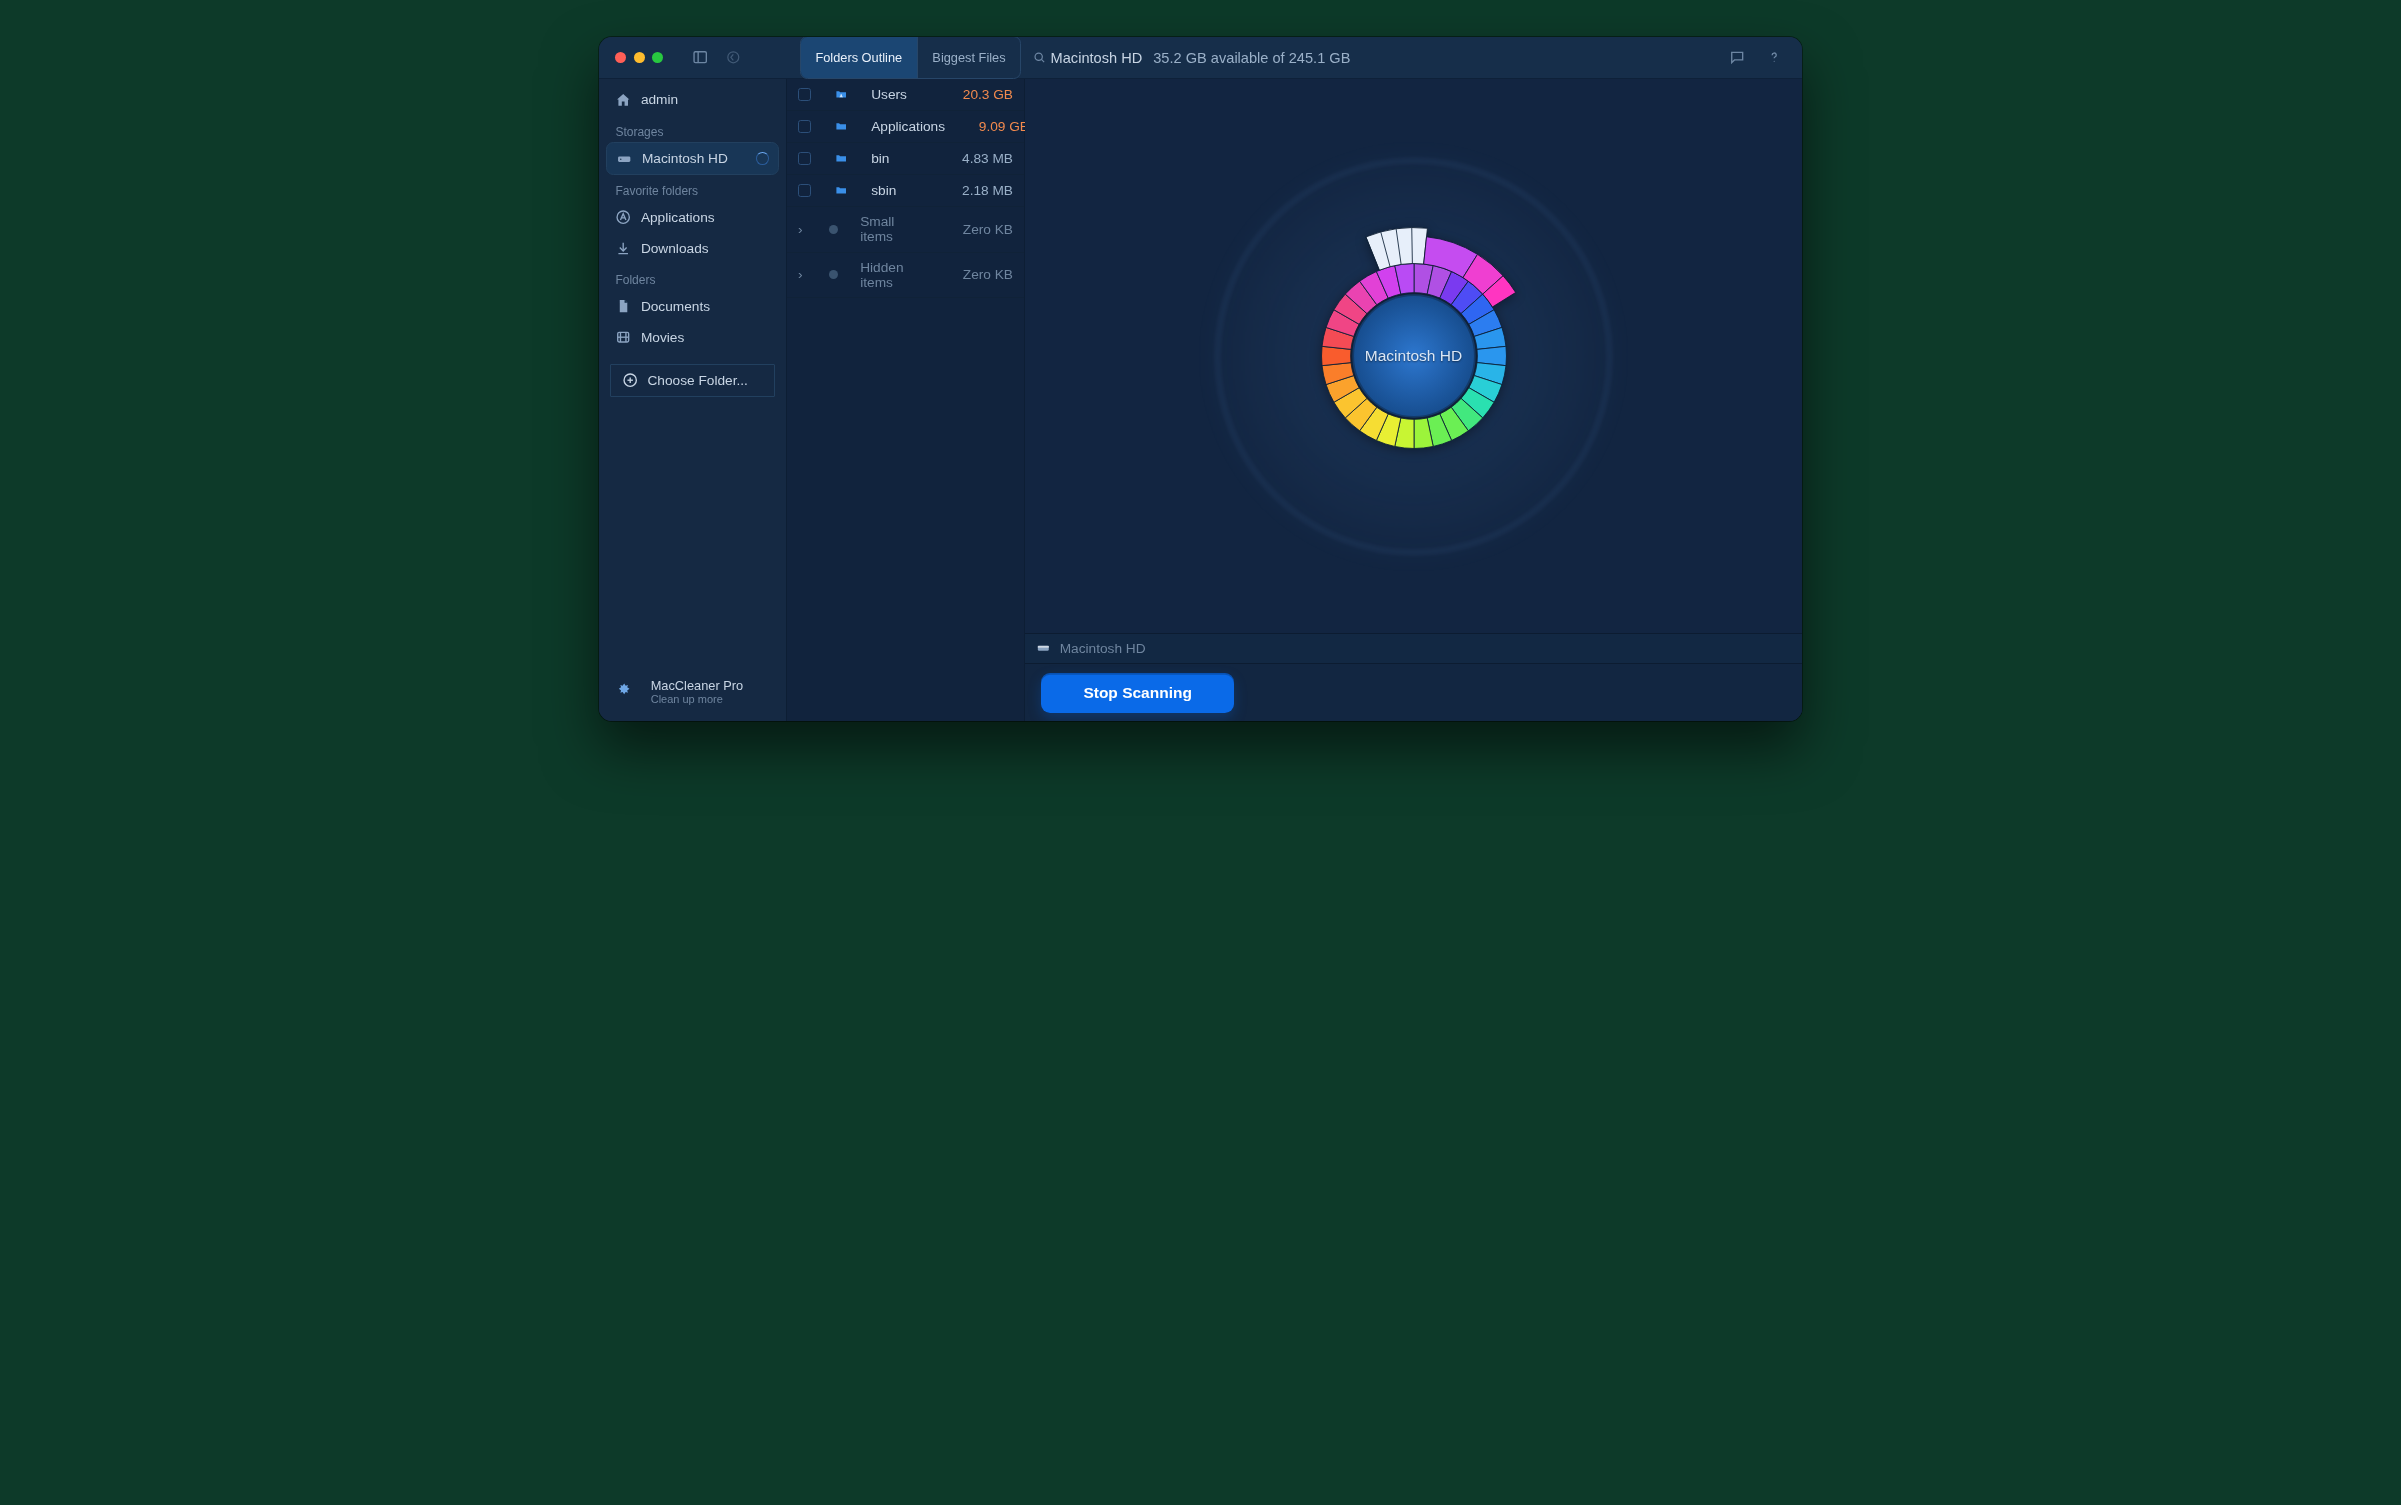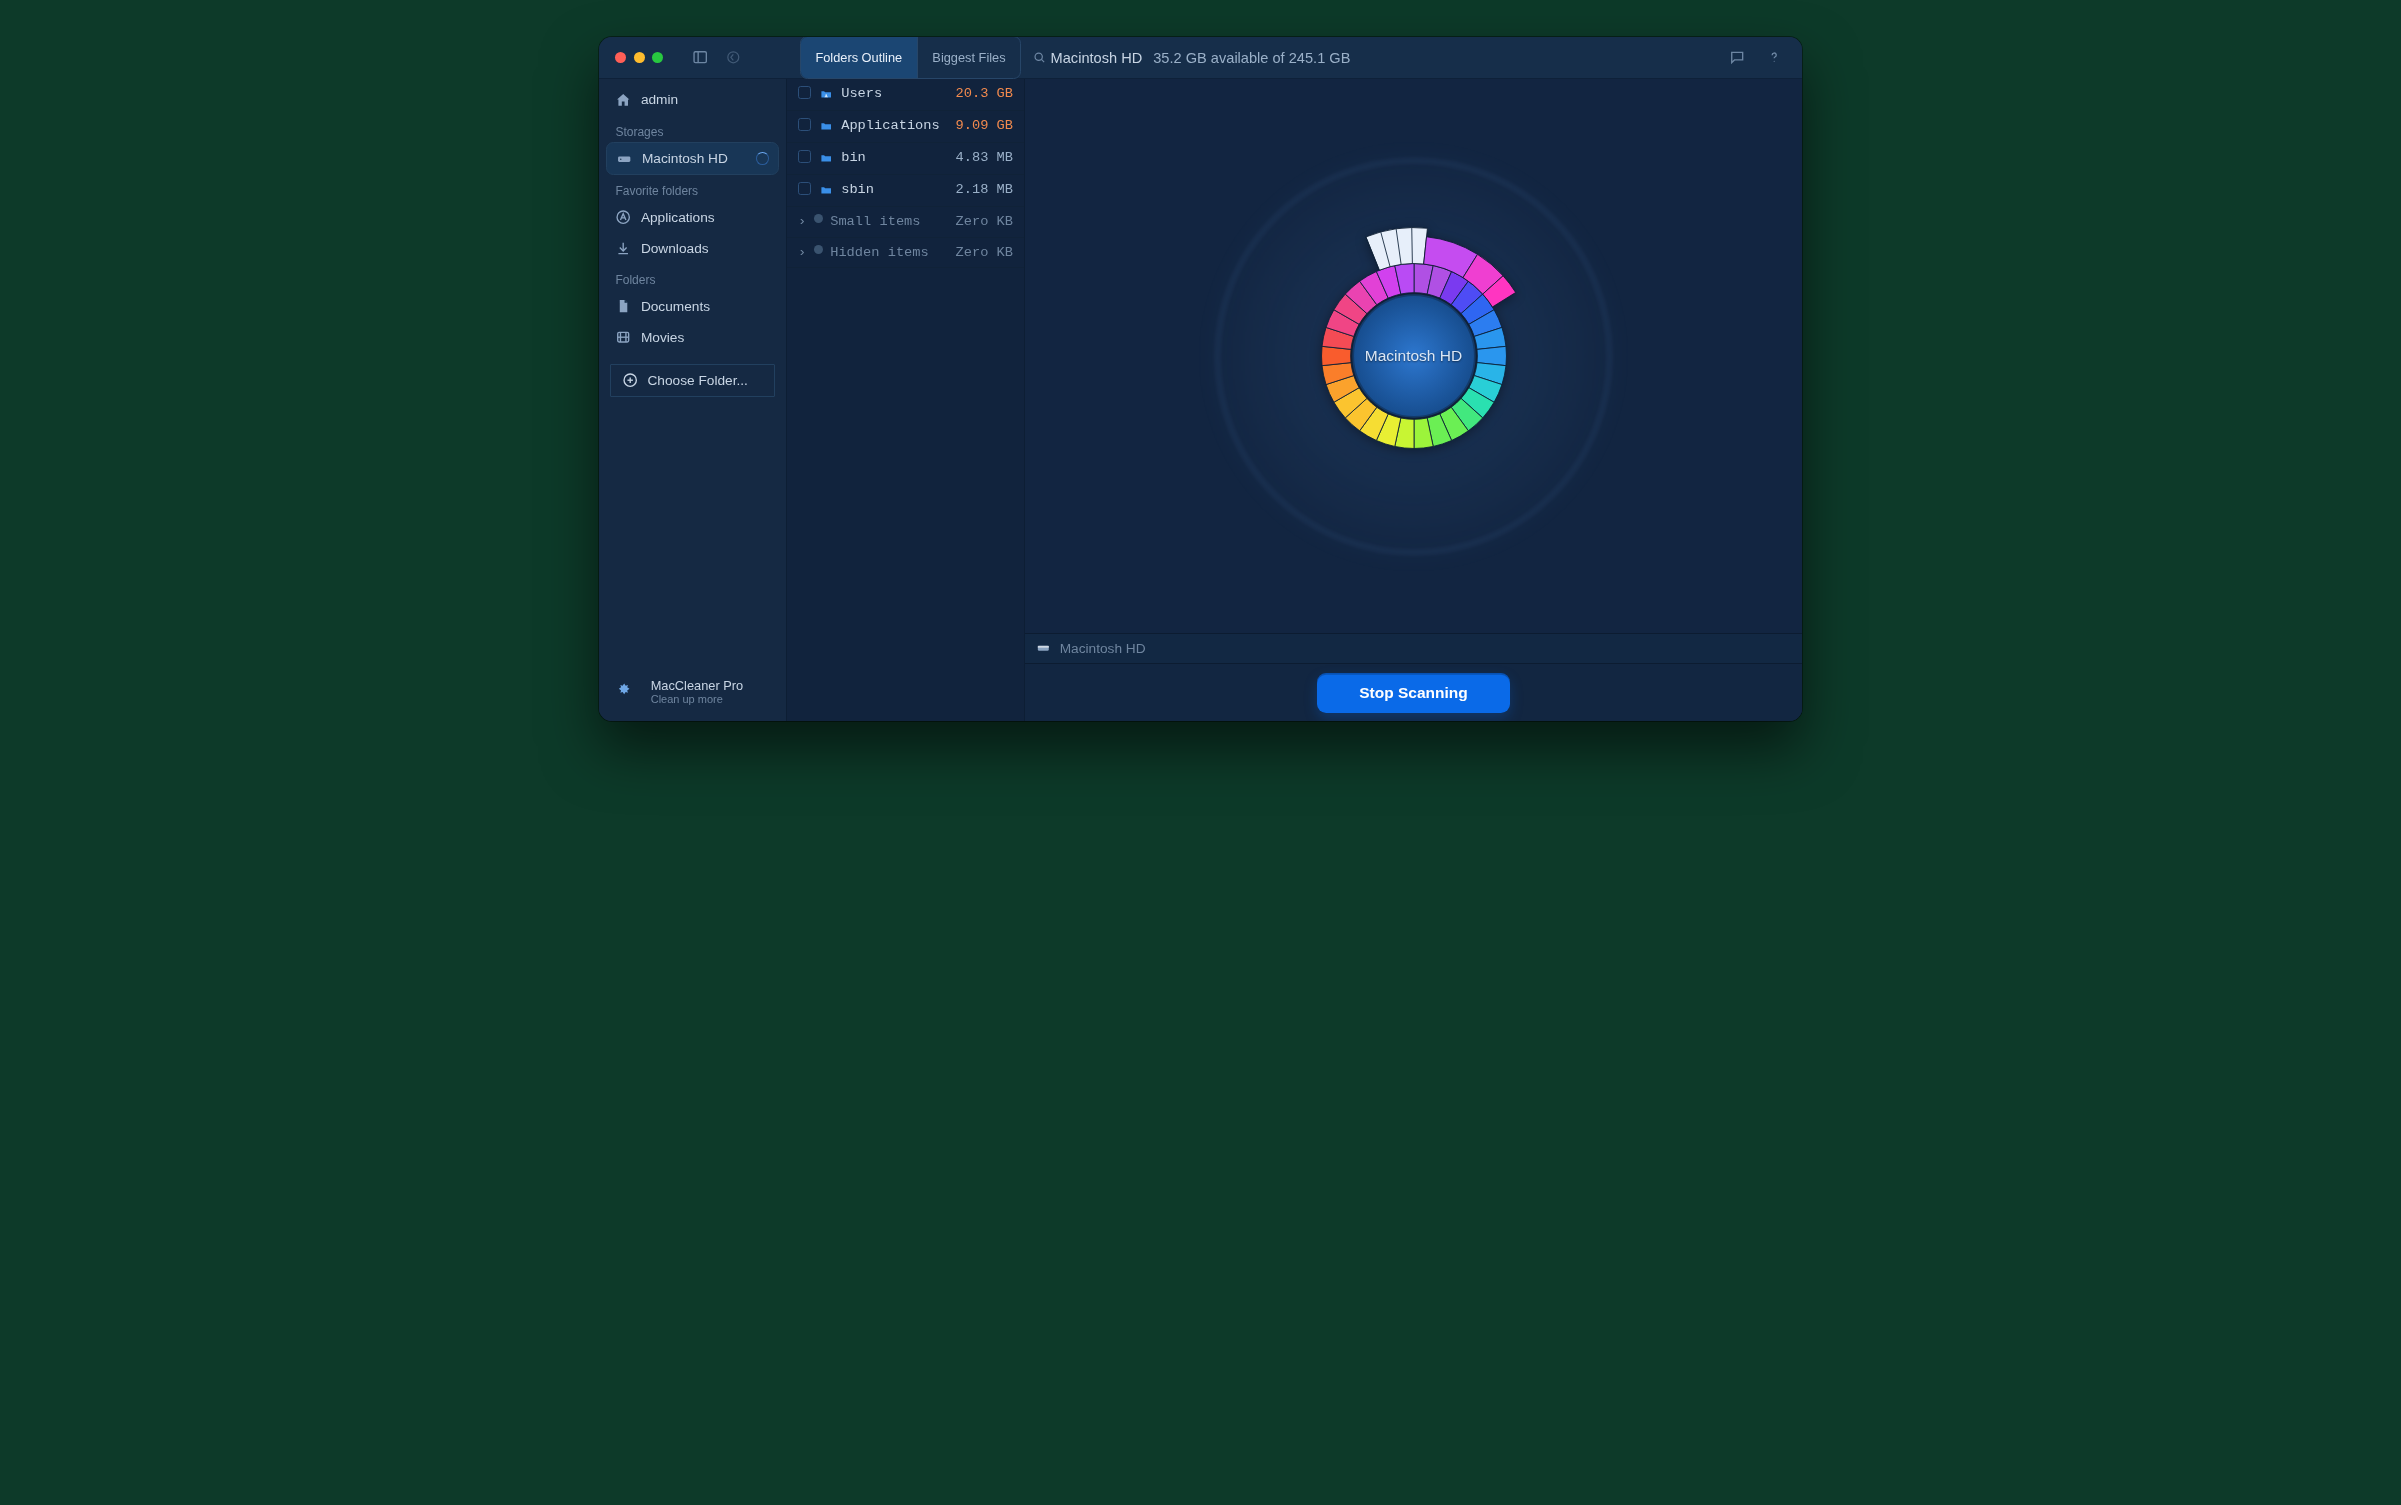--- a/index.html
+++ b/index.html
@@ -105,22 +105,22 @@
   .sidebar-bottom .title{color:var(--text);font-size:12.8px;}
   .sidebar-bottom .sub{color:var(--text-dim);font-size:11px;}
 
   
   .center{
     width:238px;background:var(--bg-list);
     border-right:0.9px solid #0d1e34;
     display:flex;flex-direction:column;
   }
   .row{
-    display:flex;align-items:flex-start;gap:7px;
-    padding:7.3px 11px;border-bottom:0.9px solid #102238;font-family:Liberation Mono, monospace;
+    display:flex;align-items:center;gap:22px;
+    padding:7.3px 11px;border-bottom:0.9px solid #102238;
   }
   .row .chk{
     width:12.8px;height:12.8px;border:1.4px solid #2c4f79;border-radius:2.7px;flex-shrink:0;
   }
   .row .ficon{width:16.4px;height:16.4px;flex-shrink:0;color:#4aa8ff;display:flex;align-items:center;}
   .row .name{flex:1;color:var(--text);}
   .row .size{color:var(--text-soft);min-width:62px;text-align:right;}
   .row .size.orange{color:var(--orange);}
   .row.dim{color:var(--text-dim);}
   .row.dim .name,.row.dim .size{color:var(--text-dim);}
@@ -151,21 +151,21 @@
     pointer-events:none;
   }
 
   .path-bar{
     height:31px;display:flex;align-items:center;gap:9.1px;padding:0 11px;
     background:#122843;border-top:0.9px solid #0c1c31;border-bottom:0.9px solid #0c1c31;
     color:var(--text-dim);
   }
   .path-bar .psicon{width:14.6px;height:14.6px;display:flex;align-items:center;}
   .footer{
-    height:57px;display:flex;align-items:center;justify-content:center;padding:0 16.4px;
+    height:57px;display:flex;align-items:center;justify-content:flex-start;padding:0 16.4px;
     background:var(--bg-footer);
   }
   .primary-btn{
     background:var(--accent);color:#fff;border:none;border-radius:9.1px;
     padding:11px 42px;font-size:15.5px;font-weight:600;cursor:pointer;
     box-shadow:0 1.8px 0 rgba(0,0,0,.22) inset,0 5.5px 12.8px rgba(10,106,232,.25);
   }
 
   
   svg{display:block}

